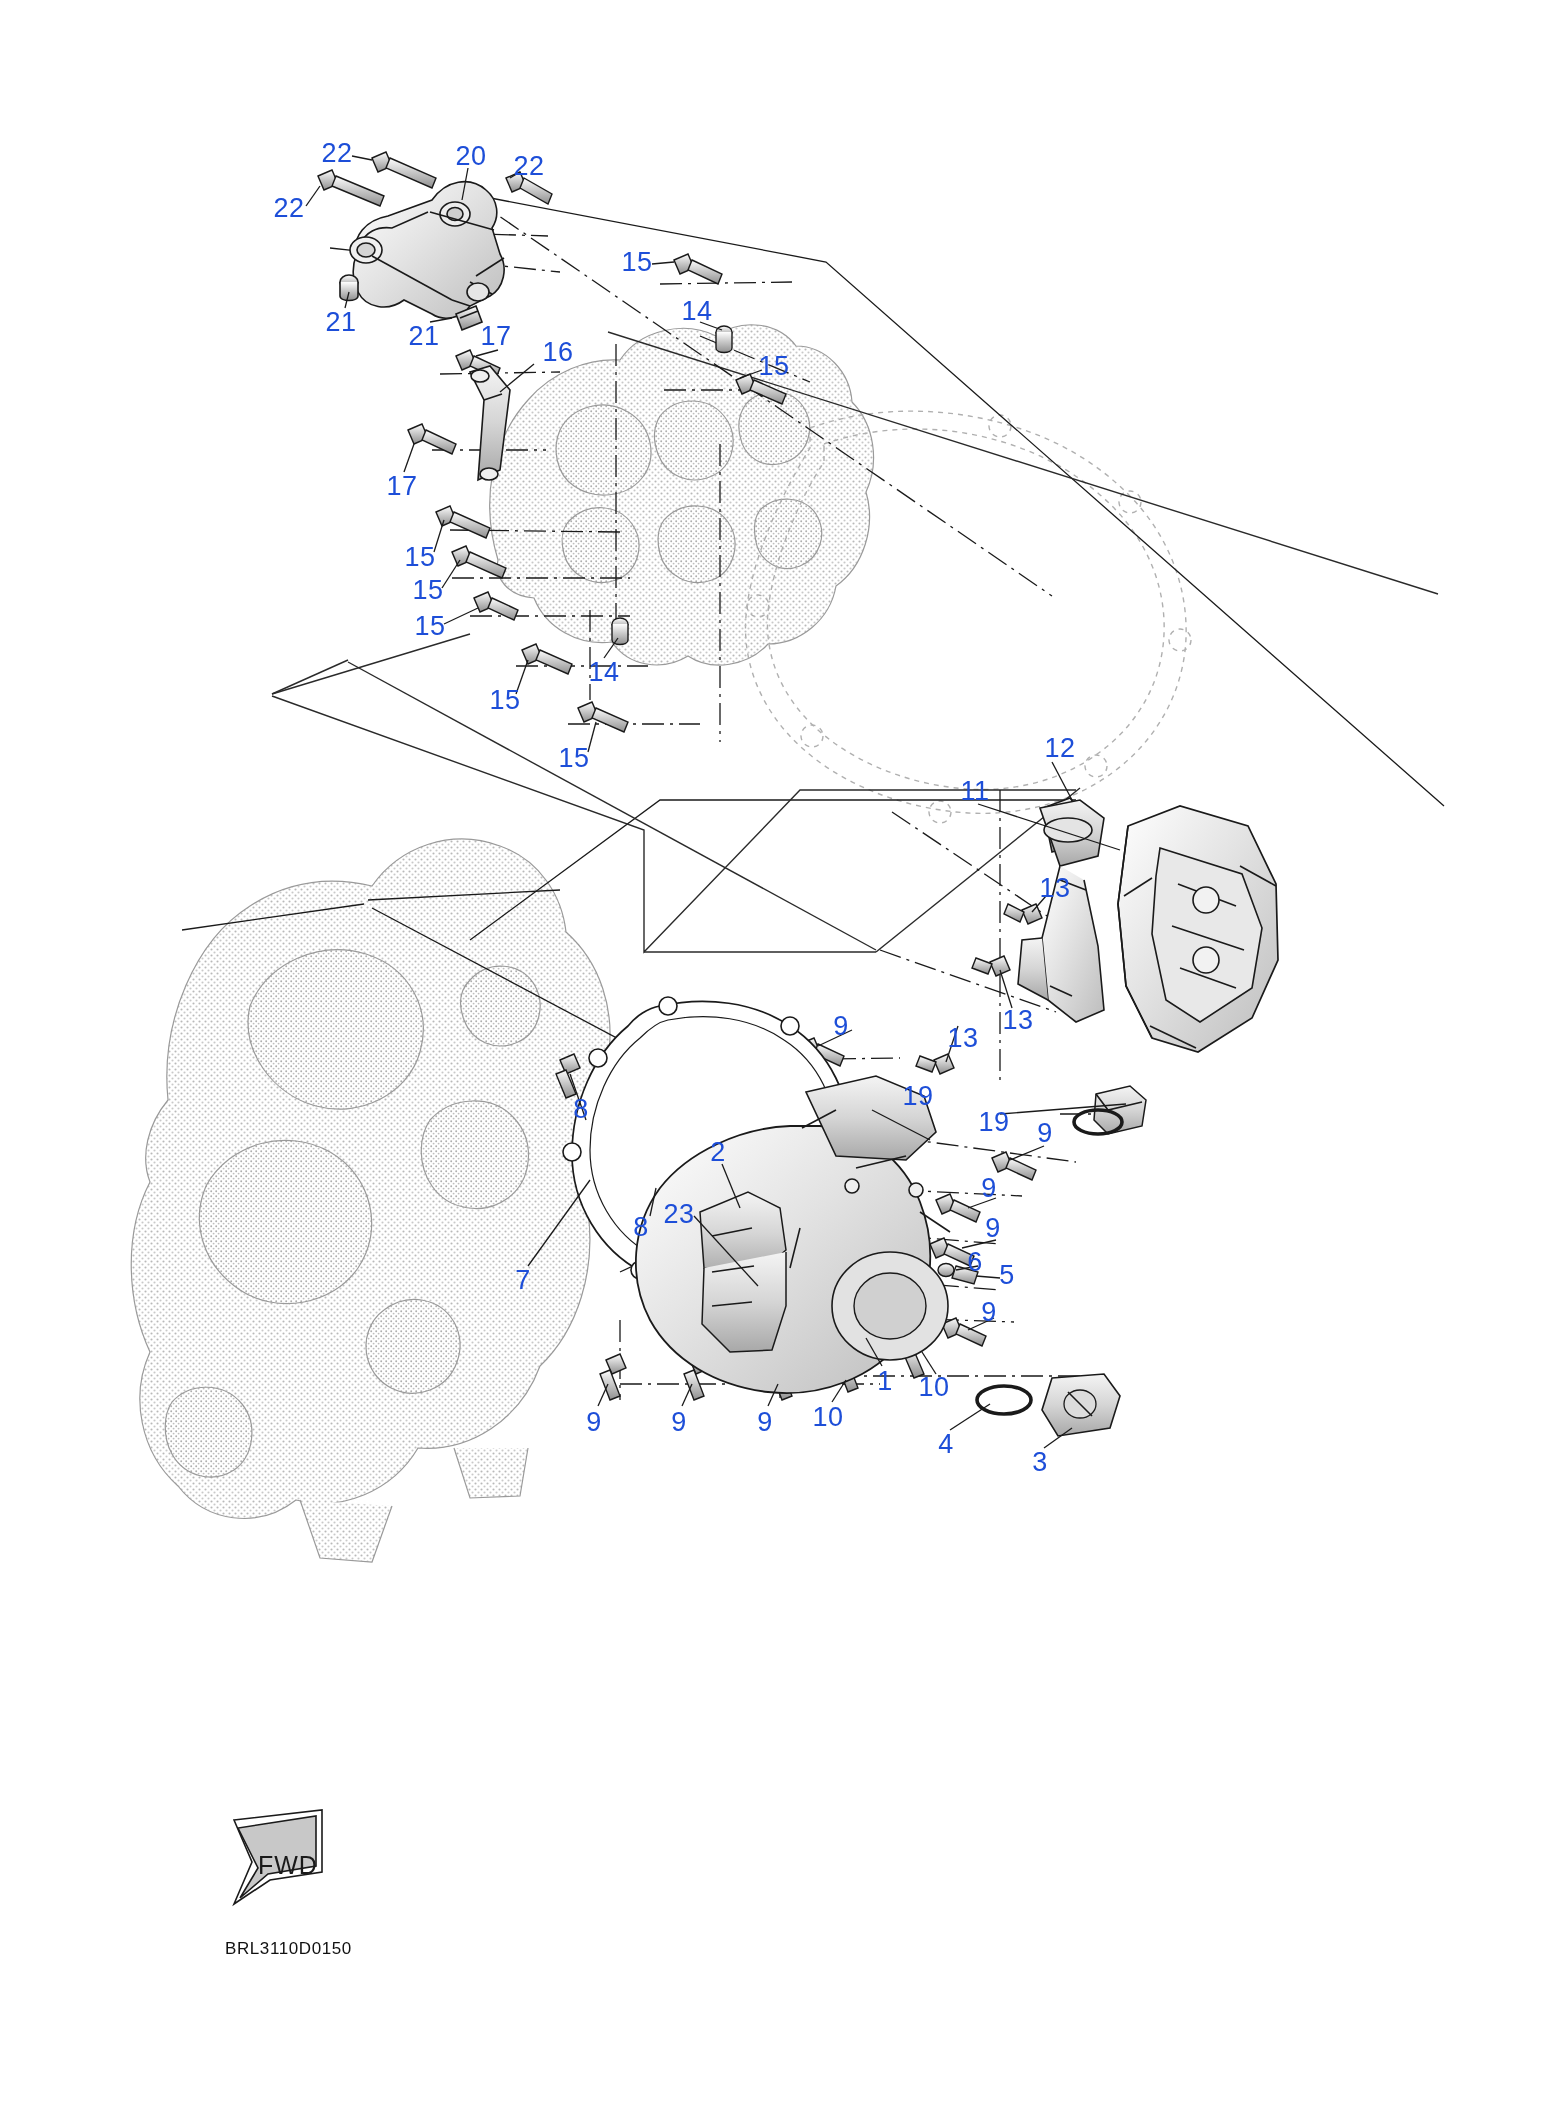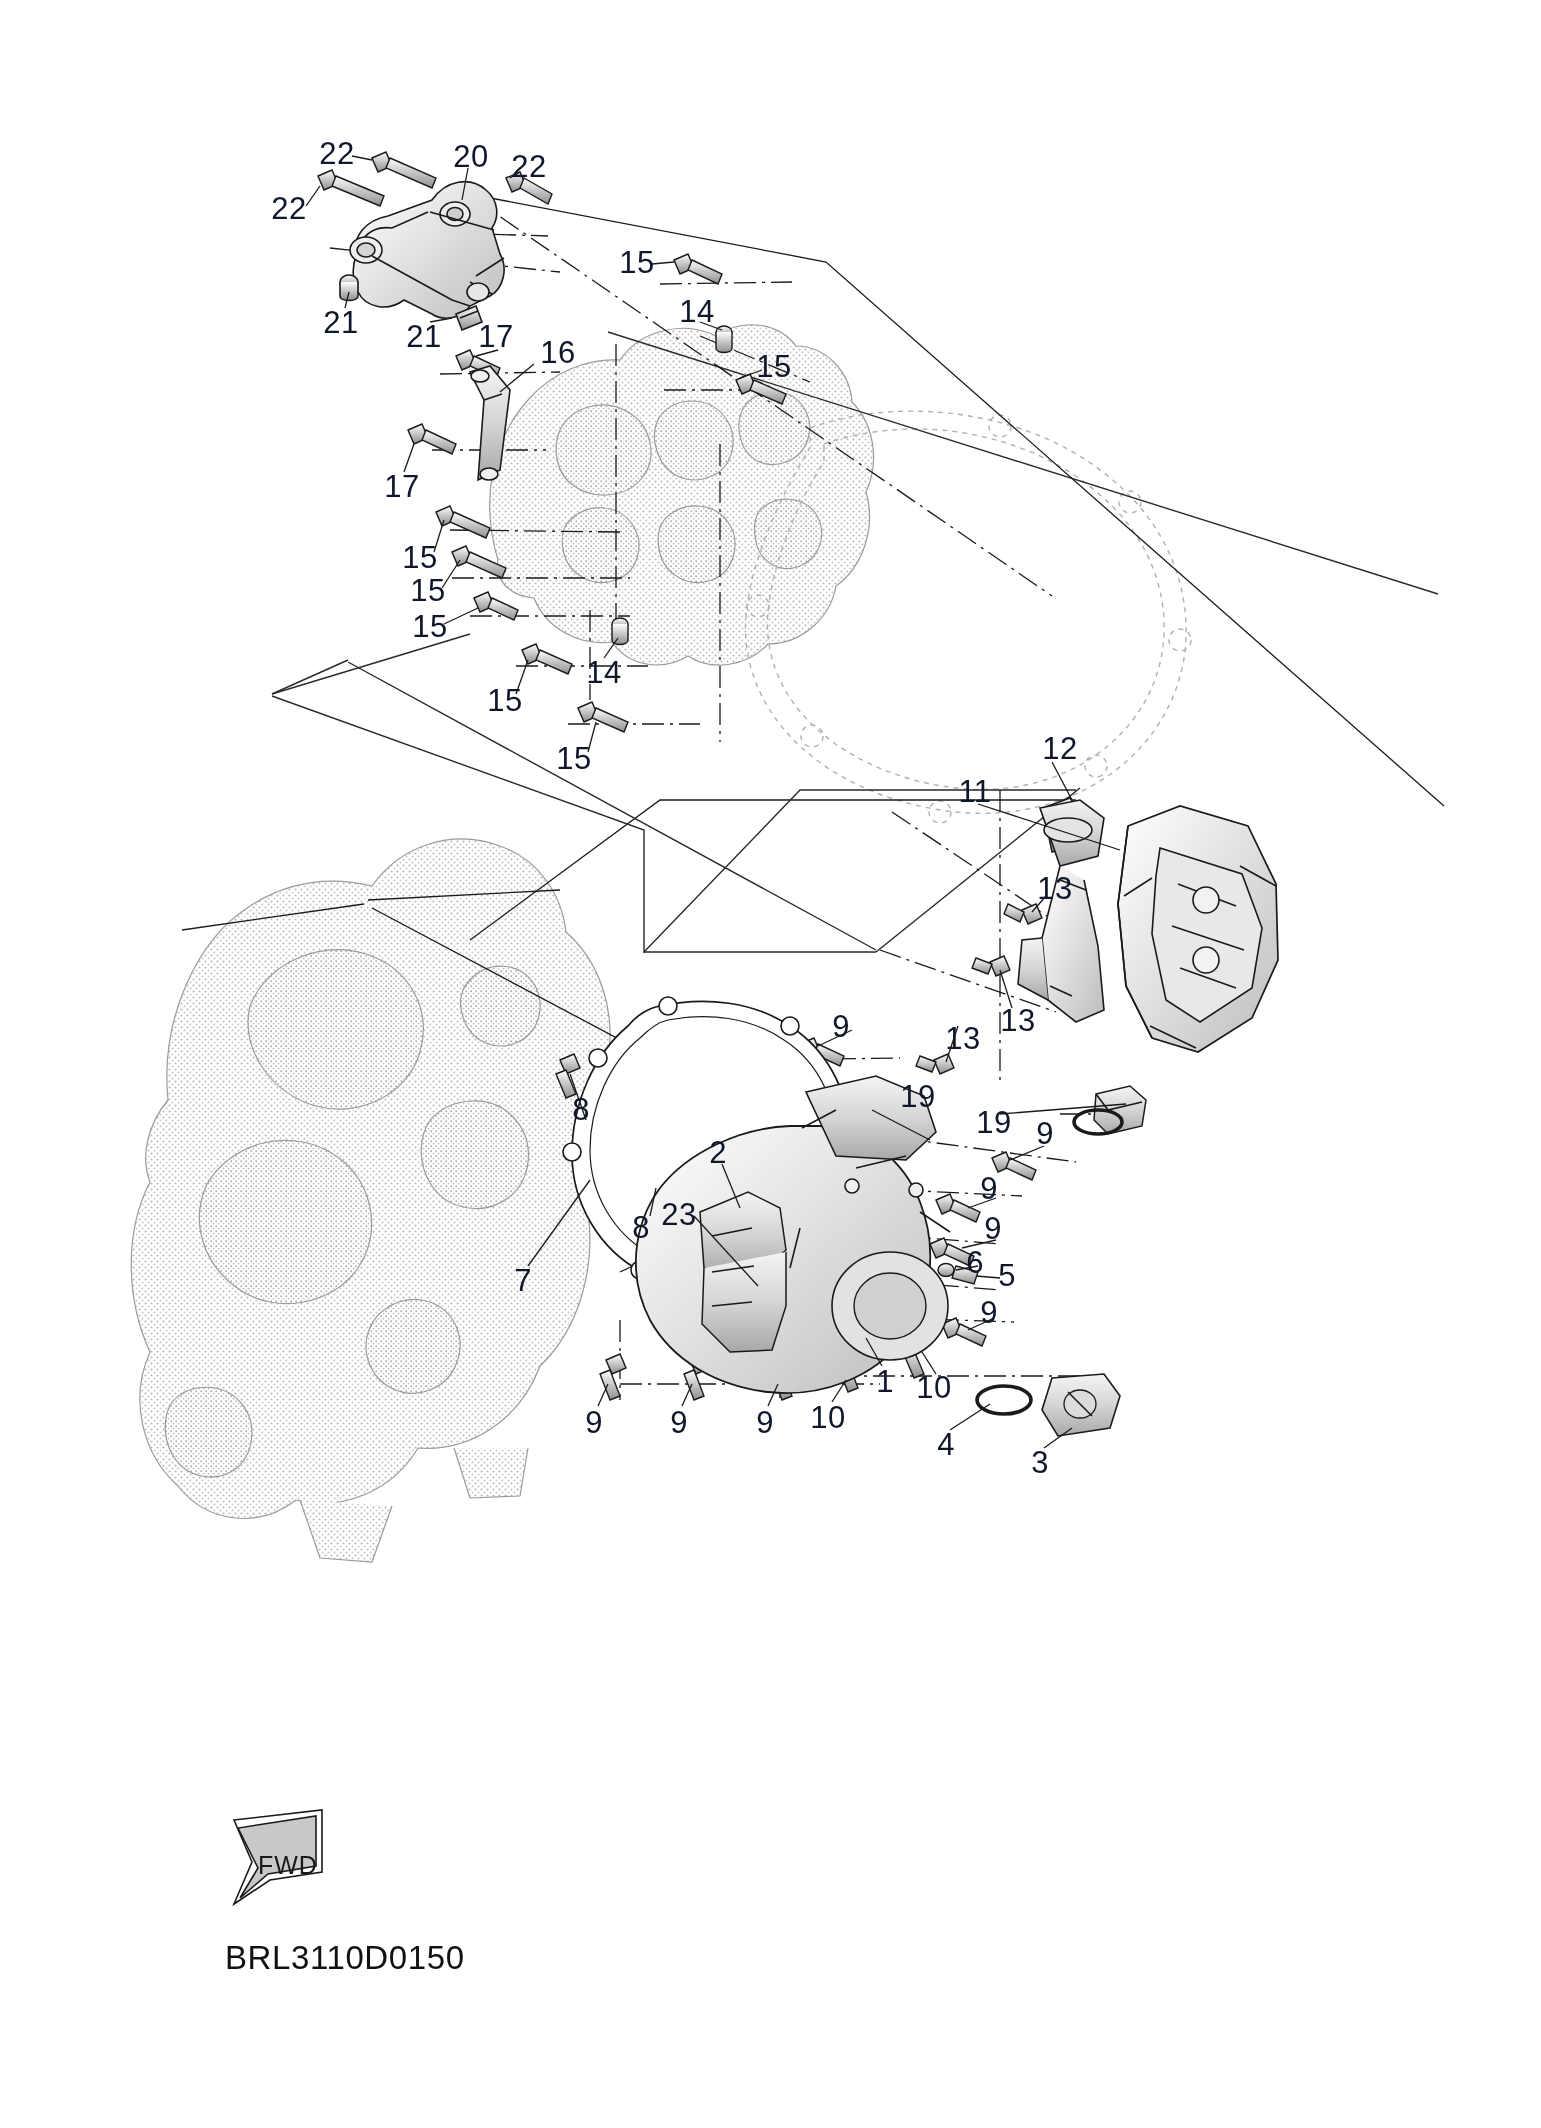--- a/index.html
+++ b/index.html
@@ -21,34 +21,34 @@
   #svg-root {
     position: absolute;
     left: 0;
     top: 0;
     width: 1541px;
     height: 2128px;
   }
   .callout {
     position: absolute;
     font-family: "Liberation Sans", sans-serif;
-    font-size: 31px;
+    font-size: 27px;
     font-weight: 400;
-    color: #0f172a;
+    color: #1d4ed8;
     line-height: 1;
     white-space: nowrap;
     transform: translate(-50%, -50%);
     letter-spacing: 0.5px;
     text-align: right;
   }
   .diagram-code {
     position: absolute;
     left: 225px;
     top: 1939px;
-    font-size: 33px;
+    font-size: 17px;
     letter-spacing: 0.6px;
     color: #111111;
     white-space: nowrap;
   }
   .fwd-label {
     position: absolute;
     left: 258px;
     top: 1851px;
     font-size: 25px;
     color: #1a1a1a;

